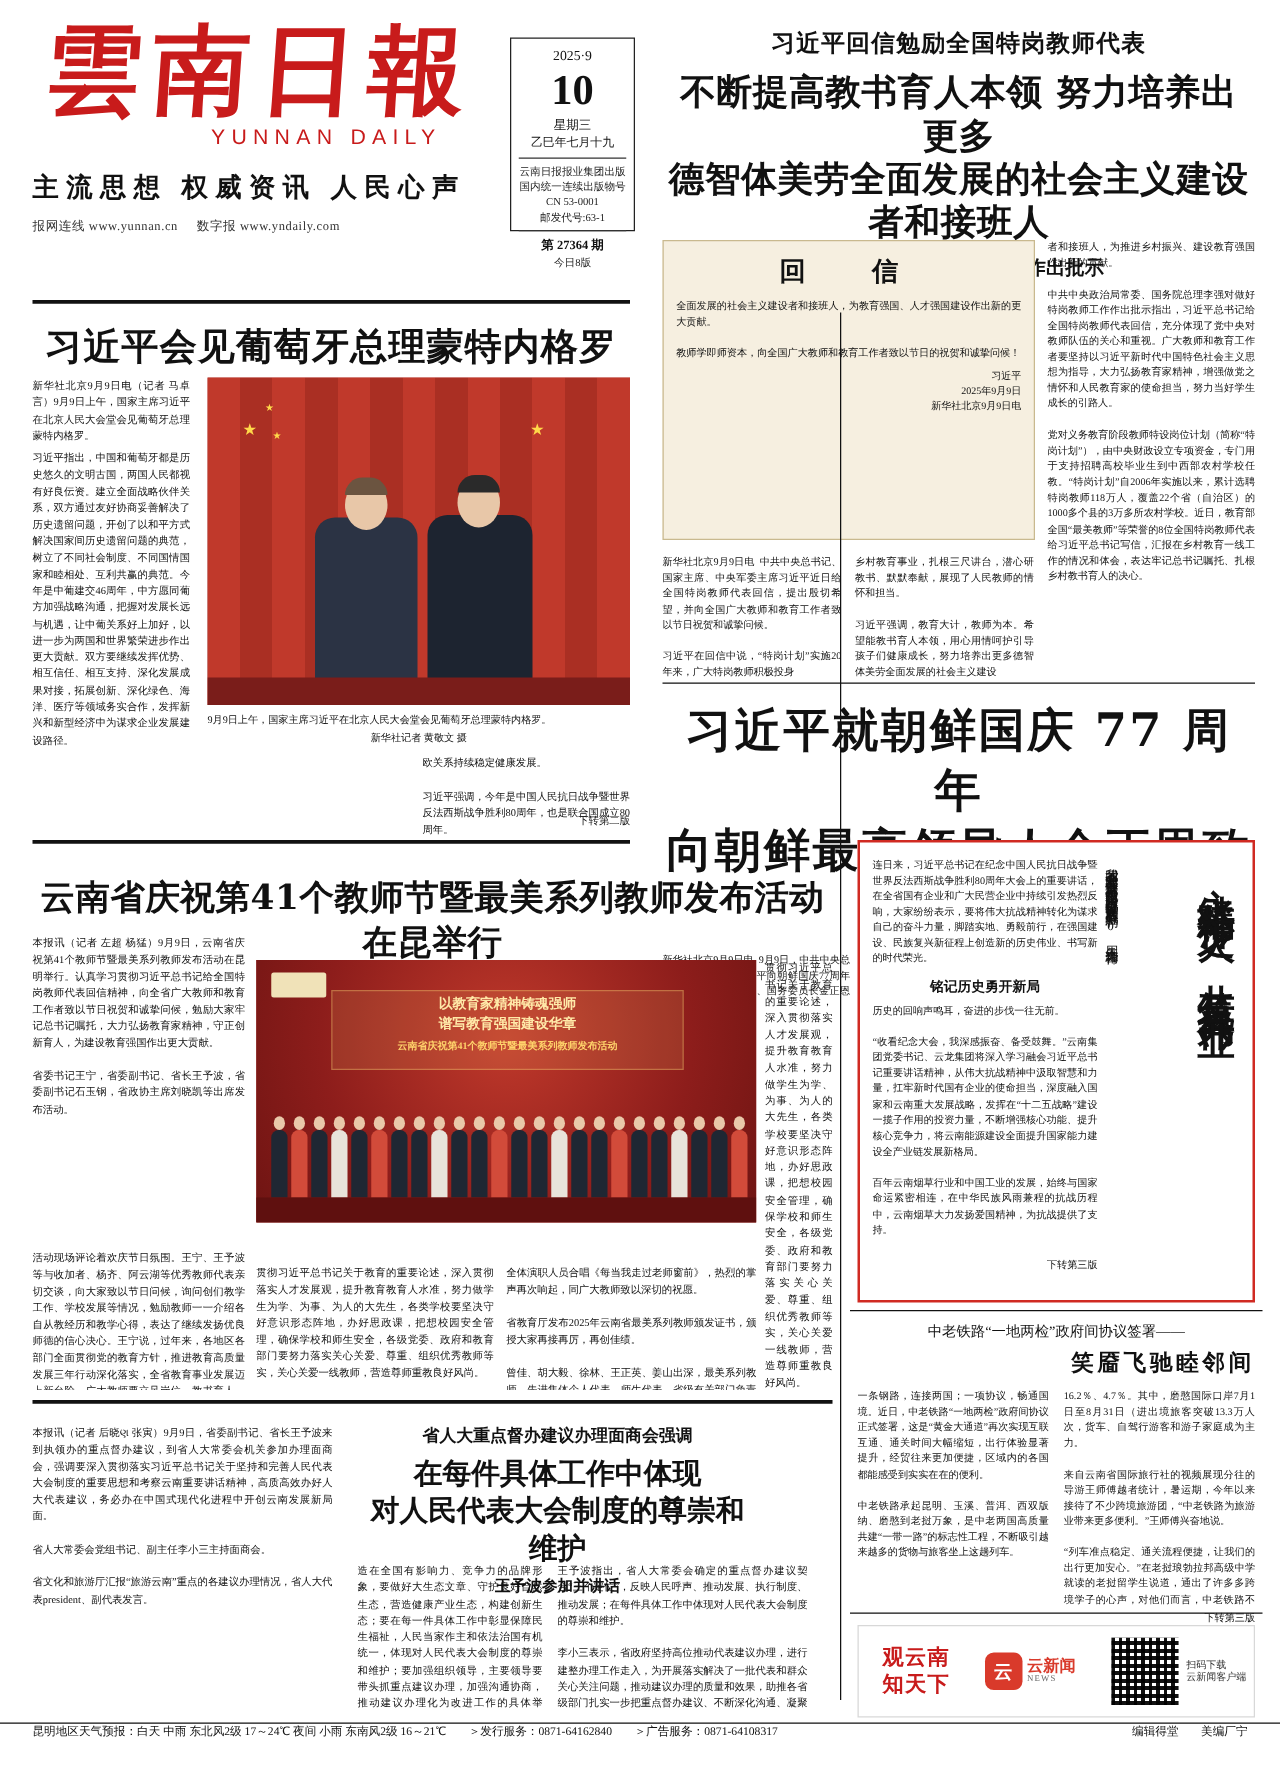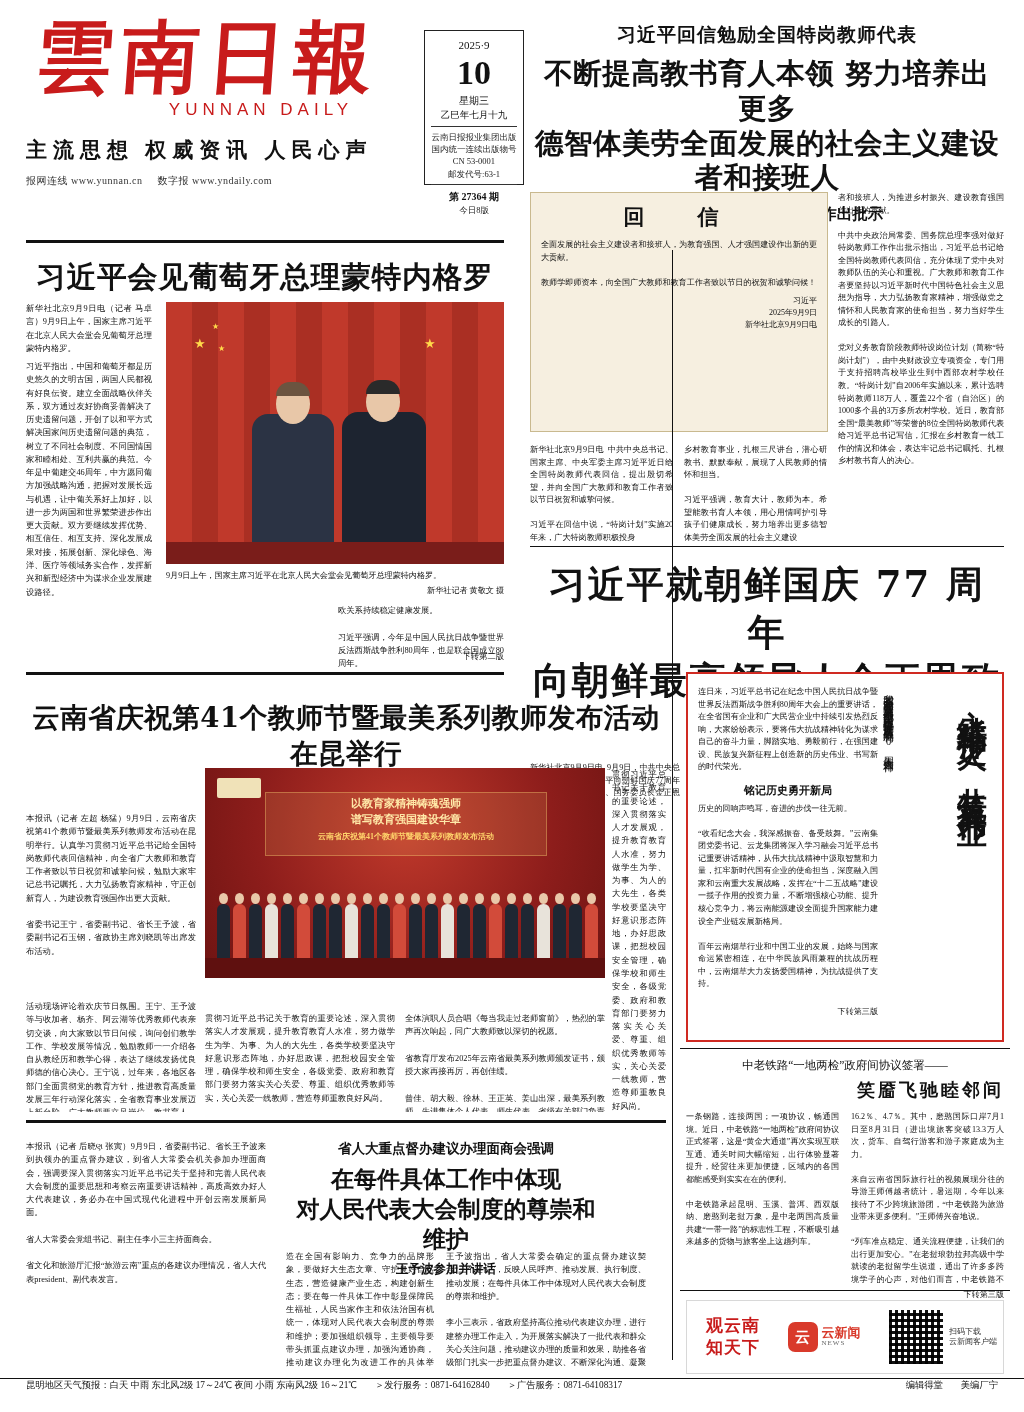--- a/index.html
+++ b/index.html
@@ -27,21 +27,21 @@
     text-align:center;margin-top:4px;font-family:"Liberation Sans",sans-serif;
   }
   .logo-slogan{
     margin-top:16px;font-size:21px;font-weight:bold;letter-spacing:6px;color:#111;
   }
   .logo-web{margin-top:10px;font-size:10px;color:#333;letter-spacing:0.5px;}
   .logo-web span{margin-right:12px;}
 
   
   .datebox{
-    position:absolute;left:424px;top:30px;width:100px;height:155px;
+    position:absolute;left:408px;top:30px;width:100px;height:155px;
     border:1px solid #222;box-sizing:border-box;
     text-align:center;font-size:10px;line-height:1.5;padding-top:6px;
   }
   .datebox .ym{font-size:11px;}
   .datebox .day{font-size:34px;font-weight:bold;line-height:1;margin:2px 0 3px;}
   .datebox .wk{font-size:10px;}
   .datebox .lunar{font-size:9.5px;margin-bottom:4px;}
   .datebox .meta{font-size:8.5px;line-height:1.45;color:#222;padding:0 4px;}
   .datebox .hr{border-top:1px solid #333;margin:4px 6px;}
   .datebox .issue{font-size:10px;font-weight:bold;}
@@ -294,21 +294,21 @@
     <div class="suitA"></div>
     <div class="suitB"></div>
     <div class="headA"></div>
     <div class="headB"></div>
     <div class="hairA"></div>
     <div class="hairB"></div>
     <div class="podium"></div>
   </div>
   <div style="position:absolute;left:166px;top:570px;width:338px;" class="photo-caption">
     <div>9月9日上午，国家主席习近平在北京人民大会堂会见葡萄牙总理蒙特内格罗。</div>
-    <div style="text-align:right;margin-top:3px;">新华社记者 黄敬文 摄</div>
+    <div style="text-align:center;margin-top:3px;">新华社记者 黄敬文 摄</div>
   </div>
 
   <div class="col" style="left:26px;top:302px;width:126px;" style2="">新华社北京9月9日电（记者 马卓言）9月9日上午，国家主席习近平在北京人民大会堂会见葡萄牙总理蒙特内格罗。</div>
   <div class="col" style="left:26px;top:360px;width:126px;white-space:pre-wrap;">习近平指出，中国和葡萄牙都是历史悠久的文明古国，两国人民都视有好良伝资。建立全面战略伙伴关系，双方通过友好协商妥善解决了历史遗留问题，开创了以和平方式解决国家间历史遗留问题的典范，树立了不同社会制度、不同国情国家和睦相处、互利共赢的典范。今年是中葡建交46周年，中方愿同葡方加强战略沟通，把握对发展长远与机遇，让中葡关系好上加好，以进一步为两国和世界繁荣进步作出更大贡献。双方要继续发挥优势、相互信任、相互支持、深化发展成果对接，拓展创新、深化绿色、海洋、医疗等领域务实合作，发挥新兴和新型经济中为谋求企业发展建设路径。</div>
   <div class="col" style="left:338px;top:604px;width:166px;white-space:pre-wrap;">欧关系持续稳定健康发展。
 
 习近平强调，今年是中国人民抗日战争暨世界反法西斯战争胜利80周年，也是联合国成立80周年。</div>
   <div class="col" style="left:440px;top:650px;width:64px;text-align:right;">下转第二版</div>
 
   <div class="art2">
@@ -394,21 +394,21 @@
       <div class="person" style="left:354px">
           <i></i>
         </div>
       <div class="person red" style="left:370px">
           <i></i>
         </div>
     </div>
     <div class="stagefloor"></div>
   </div>
 
-  <div class="col" style="left:26px;top:812px;width:170px;white-space:pre-wrap;">本报讯（记者 左超 杨猛）9月9日，云南省庆祝第41个教师节暨最美系列教师发布活动在昆明举行。认真学习贯彻习近平总书记给全国特岗教师代表回信精神，向全省广大教师和教育工作者致以节日祝贺和诚挚问候，勉励大家牢记总书记嘱托，大力弘扬教育家精神，守正创新育人，为建设教育强国作出更大贡献。
+  <div class="col" style="left:26px;top:748px;width:170px;white-space:pre-wrap;">本报讯（记者 左超 杨猛）9月9日，云南省庆祝第41个教师节暨最美系列教师发布活动在昆明举行。认真学习贯彻习近平总书记给全国特岗教师代表回信精神，向全省广大教师和教育工作者致以节日祝贺和诚挚问候，勉励大家牢记总书记嘱托，大力弘扬教育家精神，守正创新育人，为建设教育强国作出更大贡献。
 
 省委书记王宁，省委副书记、省长王予波，省委副书记石玉钢，省政协主席刘晓凯等出席发布活动。</div>
   <div class="col" style="left:26px;top:1000px;width:170px;white-space:pre-wrap;height:112px;overflow:hidden;">活动现场评论着欢庆节日氛围。王宁、王予波等与收加者、杨齐、阿云湖等优秀教师代表亲切交谈，向大家致以节日问候，询问创们教学工作、学校发展等情况，勉励教师一一介绍各自从教经历和教学心得，表达了继续发扬优良师德的信心决心。王宁说，过年来，各地区各部门全面贯彻党的教育方针，推进教育高质量发展三年行动深化落实，全省教育事业发展迈上新台阶。广大教师要立足岗位、教书育人，铸就学生一届又一批优秀人才，激发系列教师集中展现了新时代人民教师的良好风范，要大力弘扬创新改革精神，号召全省广大教师向先进学习。
 
 王宁强调，云南要发展，必须抓教育，教育是上、关键在教师，我们要把教师队伍建设作为教育事业的基础性工程抓好，为教育强省建设提供坚实支撑。全省广大教师、教育工作者要深入学习</div>
   <div class="col" style="left:205px;top:1012px;width:190px;white-space:pre-wrap;height:100px;overflow:hidden;">贯彻习近平总书记关于教育的重要论述，深入贯彻落实人才发展观，提升教育教育人水准，努力做学生为学、为事、为人的大先生，各类学校要坚决守好意识形态阵地，办好思政课，把想校园安全管理，确保学校和师生安全，各级党委、政府和教育部门要努力落实关心关爱、尊重、组织优秀教师等实，关心关爱一线教师，营造尊师重教良好风尚。
 
 随后，庆祝活动在情况推进讲述庆生部分对好开幕。由师生自编自演的节目晶晶感人，情景分享《一天……年一年子》是师从取得等演情歌颂广大教师很爱爱习、坚守讲台、默默奉献的感人事迹，展现教师爱岗敬业的情景献出生命之对冷生边厉纪优良教育事业改发展新突破新成就，尾声环节</div>
   <div class="col" style="left:405px;top:1012px;width:200px;white-space:pre-wrap;height:100px;overflow:hidden;">全体演职人员合唱《每当我走过老师窗前》，热烈的掌声再次响起，同广大教师致以深切的祝愿。
 

